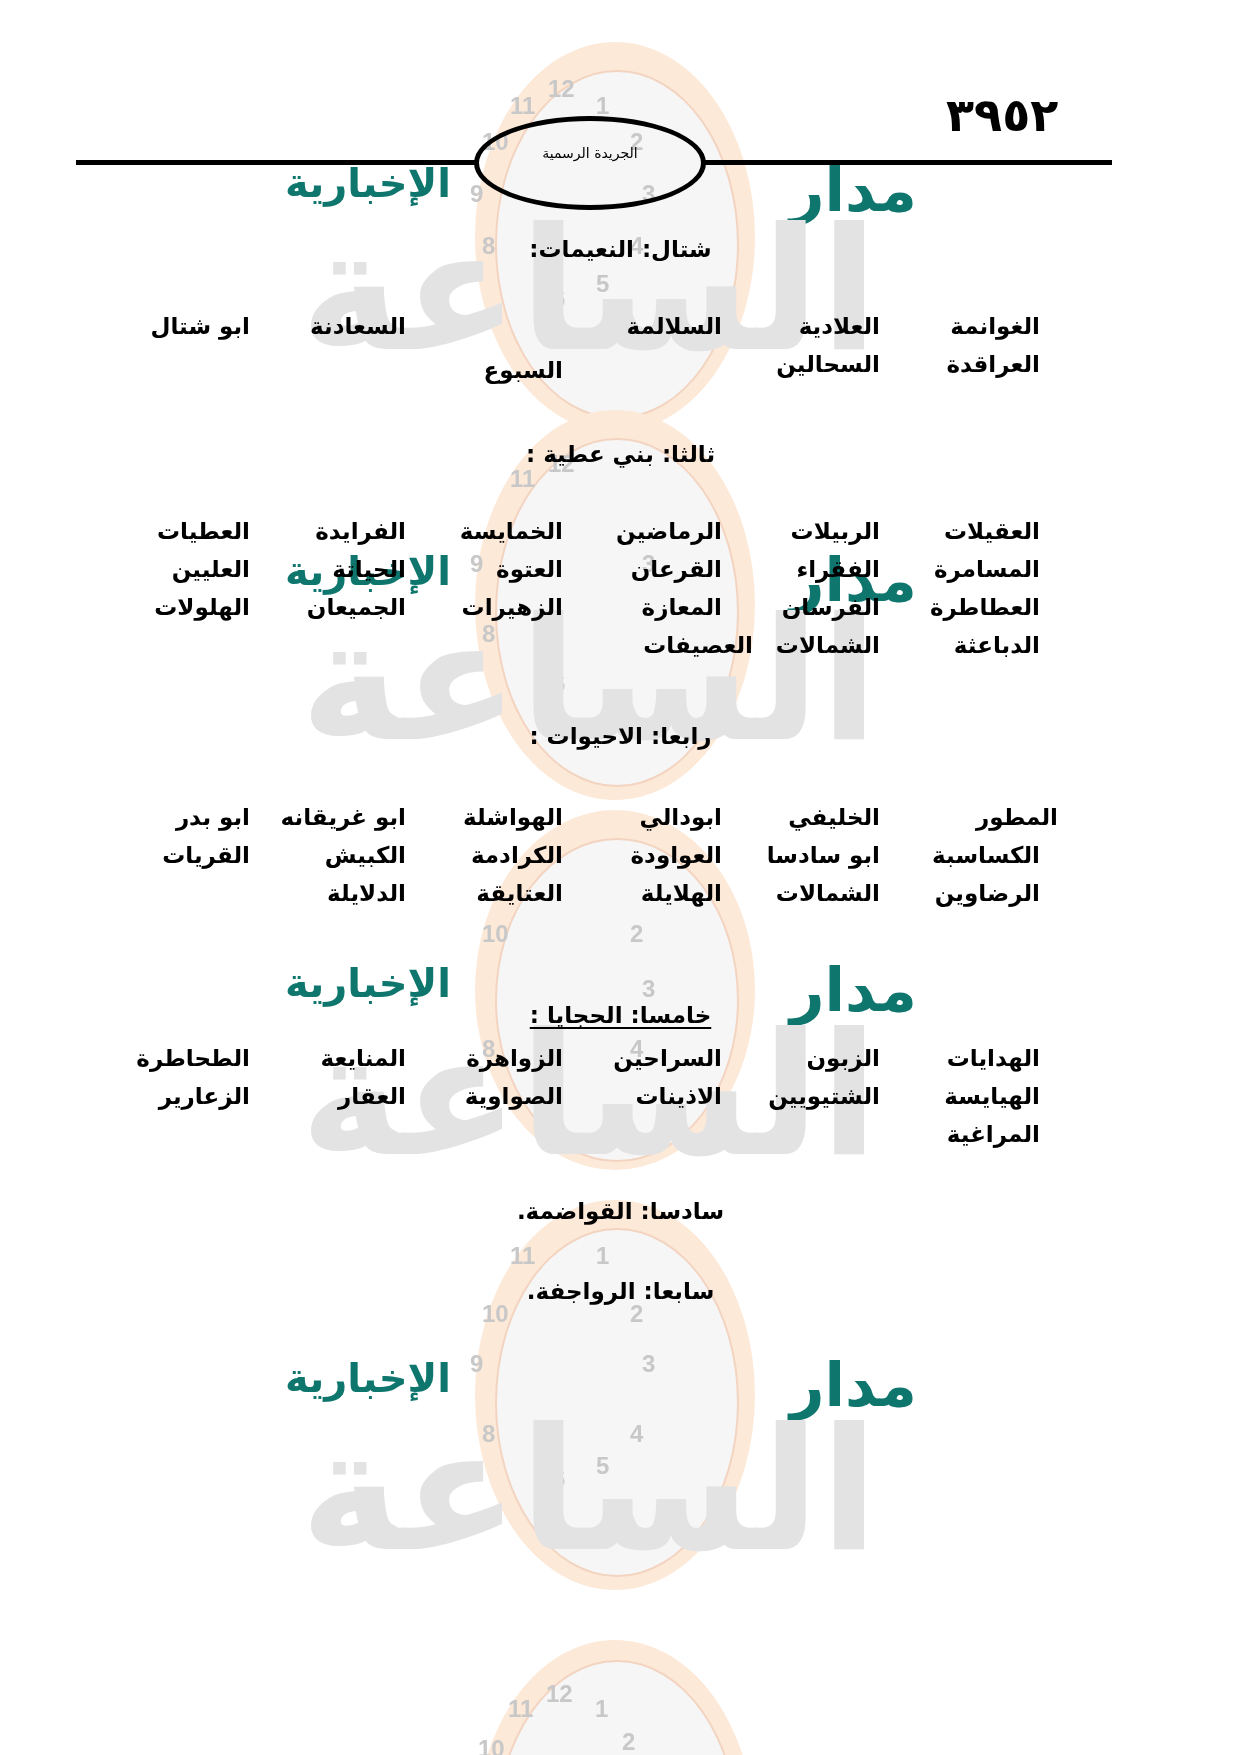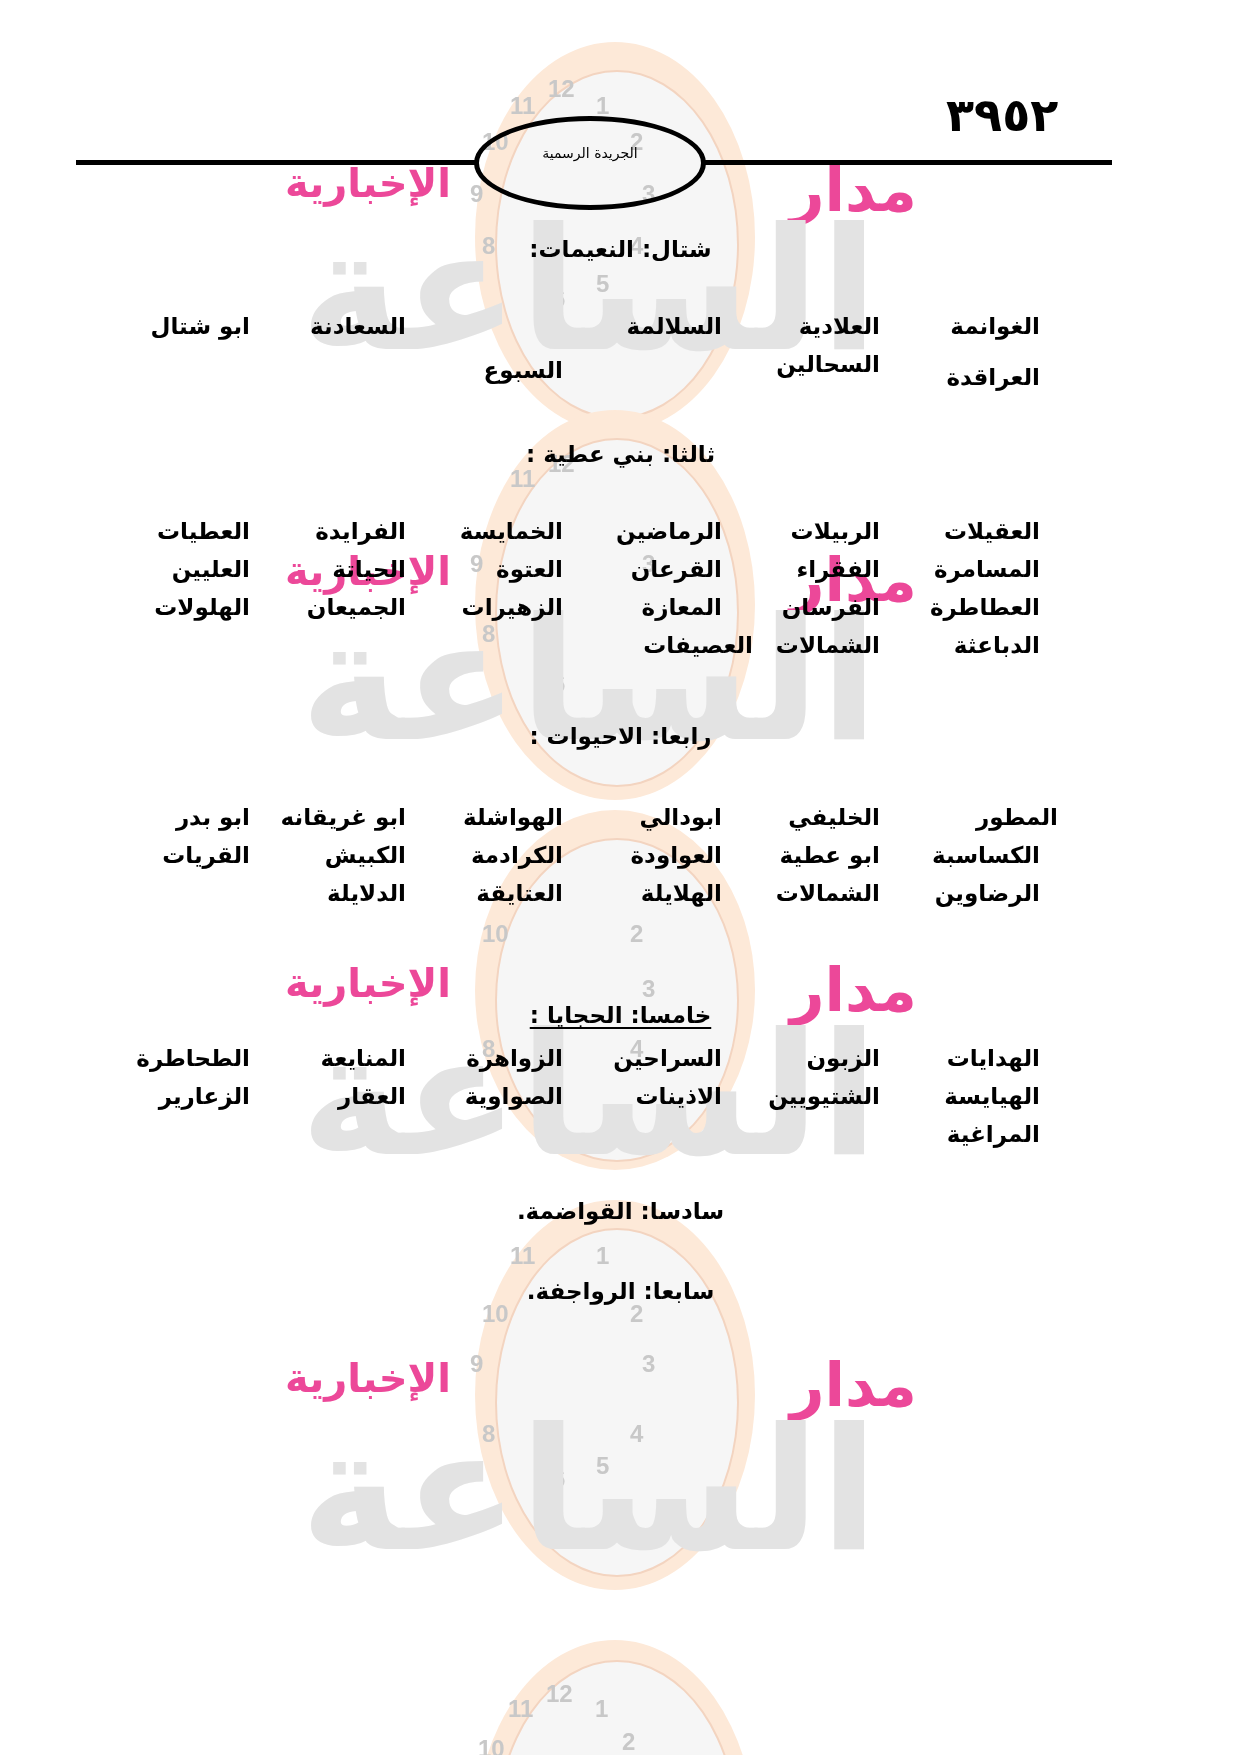--- a/index.html
+++ b/index.html
@@ -4,21 +4,21 @@
 <style>
   html, body { margin: 0; padding: 0; background: #ffffff; }
   body { width: 1241px; height: 1755px; position: relative; overflow: hidden;
          font-family: "DejaVu Sans", "Liberation Sans", sans-serif; color: #000; }
   .wm { position: absolute; pointer-events: none; }
   .wm-clock { position: absolute; border-radius: 50%; }
   .wm-ring { background: #fde9d8; }
   .wm-face { background: #f6f6f6; border: 2px solid #f3d4c0; }
   .wm-num { position: absolute; color: #c8c8c8; font-family: "Liberation Sans", sans-serif; font-weight: bold; font-size: 24px; }
   .wm-big { position: absolute; color: #e3e3e3; font-weight: bold; font-family: "DejaVu Sans", sans-serif; direction: rtl; }
-  .wm-small { position: absolute; color: #ec4899; font-weight: bold; font-family: "DejaVu Sans", sans-serif; direction: rtl; }
+  .wm-small { position: absolute; color: #0f766e; font-weight: bold; font-family: "DejaVu Sans", sans-serif; direction: rtl; }
   .page-num { position: absolute; left: 946px; top: 88px; width: 120px; text-align: left; font-size: 46px; font-weight: bold; direction: rtl; font-family: "DejaVu Sans", sans-serif; letter-spacing: 1px; }
   .rule { position: absolute; top: 160px; height: 5px; background: #000; }
   .oval { position: absolute; left: 474px; top: 116px; width: 232px; height: 94px; border: 5px solid #000; border-radius: 50%; background: transparent; box-sizing: border-box; }
   .oval-text { position: absolute; left: 474px; top: 145px; width: 232px; text-align: center; font-size: 14px; direction: rtl; font-family: "DejaVu Sans", sans-serif; }
   .section-title { position: absolute; left: 0; width: 1241px; text-align: center; font-size: 23px; font-weight: bold; direction: rtl; }
   .section-title.ul span { text-decoration: underline; text-underline-offset: 4px; }
   .cell { position: absolute; font-size: 23px; font-weight: bold; direction: rtl; text-align: right; white-space: nowrap; width: 170px; line-height: 38px; }
 </style>
 </head>
 <body>
@@ -104,21 +104,21 @@
 <div class="oval-text">الجريدة الرسمية</div>
 
 <div class="section-title" style="top:236px;"><span>شتال: النعيمات:</span></div>
 <div>
   <div class="cell" style="left:870px;top:307px;">الغوانمة</div>
   <div class="cell" style="left:710px;top:307px;">العلادية</div>
   <div class="cell" style="left:552px;top:307px;">السلالمة</div>
   <div class="cell" style="left:393px;top:307px;margin-top:44px;">السبوع</div>
   <div class="cell" style="left:236px;top:307px;">السعادنة</div>
   <div class="cell" style="left:80px;top:307px;">ابو شتال</div>
-  <div class="cell" style="left:870px;top:358px;">العراقدة</div>
+  <div class="cell" style="left:870px;top:345px;">العراقدة</div>
   <div class="cell" style="left:710px;top:345px;">السحالين</div>
 </div>
 
 <div class="section-title" style="top:441px;"><span>ثالثا: بني عطية :</span></div>
 <div>
   <div class="cell" style="left:870px;top:512px;">العقيلات</div>
   <div class="cell" style="left:710px;top:512px;">الربيلات</div>
   <div class="cell" style="left:552px;top:512px;">الرماضين</div>
   <div class="cell" style="left:393px;top:512px;">الخمايسة</div>
   <div class="cell" style="left:236px;top:512px;">الفرايدة</div>
@@ -142,21 +142,21 @@
 
 <div class="section-title" style="top:723px;"><span>رابعا: الاحيوات :</span></div>
 <div>
   <div class="cell" style="left:870px;top:798px;padding-left:18px;">المطور</div>
   <div class="cell" style="left:710px;top:798px;">الخليفي</div>
   <div class="cell" style="left:552px;top:798px;">ابودالي</div>
   <div class="cell" style="left:393px;top:798px;">الهواشلة</div>
   <div class="cell" style="left:236px;top:798px;">ابو غريقانه</div>
   <div class="cell" style="left:80px;top:798px;">ابو بدر</div>
   <div class="cell" style="left:870px;top:836px;">الكساسبة</div>
-  <div class="cell" style="left:710px;top:836px;">ابو عطية</div>
+  <div class="cell" style="left:710px;top:836px;">ابو سادسا</div>
   <div class="cell" style="left:552px;top:836px;">العواودة</div>
   <div class="cell" style="left:393px;top:836px;">الكرادمة</div>
   <div class="cell" style="left:236px;top:836px;">الكبيش</div>
   <div class="cell" style="left:80px;top:836px;">القريات</div>
   <div class="cell" style="left:870px;top:874px;">الرضاوين</div>
   <div class="cell" style="left:710px;top:874px;">الشمالات</div>
   <div class="cell" style="left:552px;top:874px;">الهلايلة</div>
   <div class="cell" style="left:393px;top:874px;">العتايقة</div>
   <div class="cell" style="left:236px;top:874px;">الدلايلة</div>
 </div>

